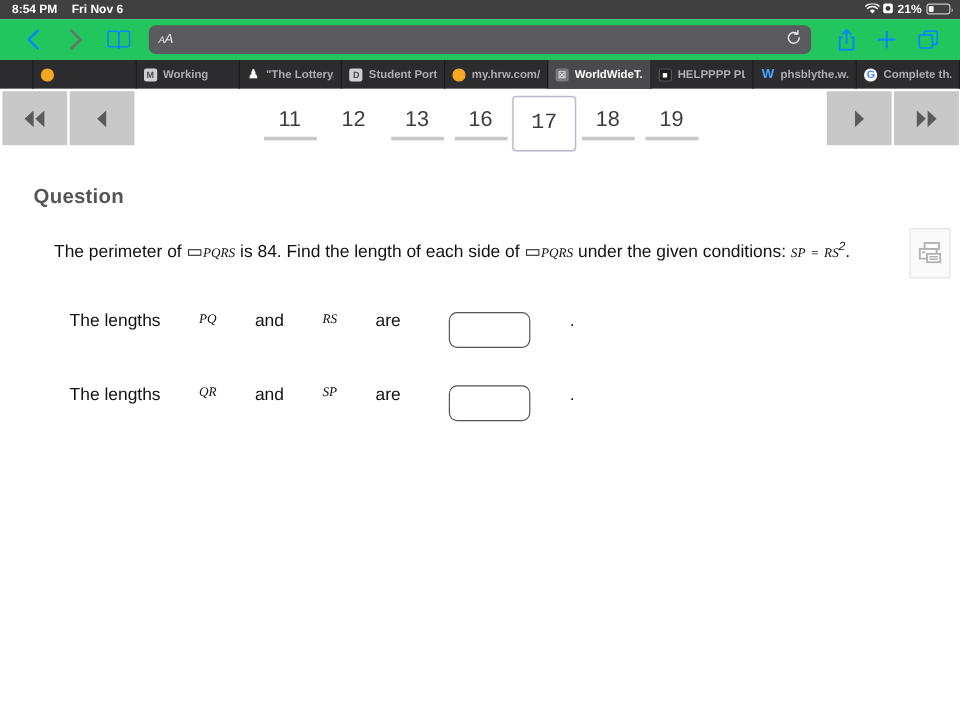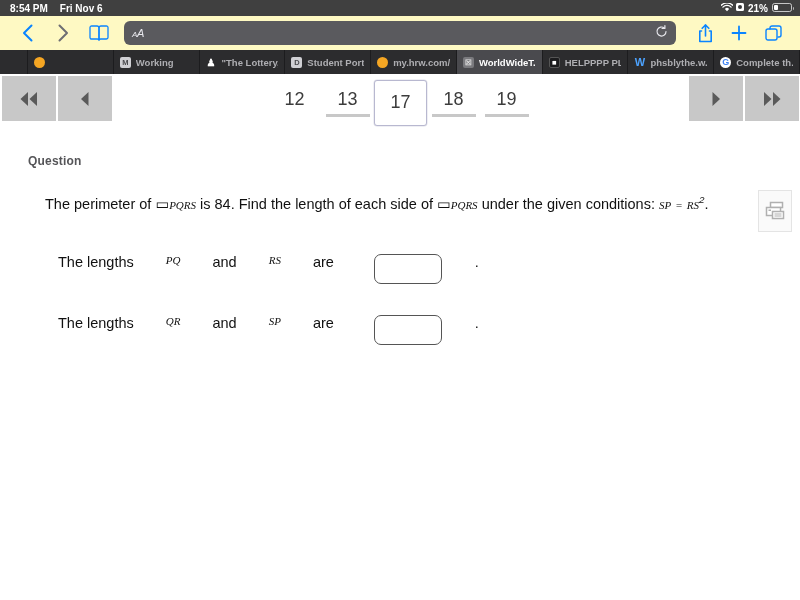--- a/index.html
+++ b/index.html
@@ -36,21 +36,21 @@
   }
   .battery::after {
     content:""; position:absolute; right:-3px; top:3px;
     width:1.5px; height:3.5px; background:rgba(255,255,255,0.6); border-radius:0 1px 1px 0;
   }
   .battery-fill { position:absolute; left:1px; top:1px; bottom:1px; width:21%; background:#fff; border-radius:1px; }
 
   
   .toolbar {
     height: 34px;
-    background: #fef9c3;
+    background: #22c55e;
     display: flex;
     align-items: center;
     padding: 0 10px;
     gap: 2px;
     font-style: italic;
   }
   .tb-btn {
     width: 34px; height: 30px;
     display: flex; align-items: center; justify-content: center;
     color: #0a84ff;
@@ -165,32 +165,33 @@
     width: 44px; height: 3px;
     background: #c8c8c8;
   }
   .pagenum .bar.hidden { background: transparent; }
   .pagenum.current {
     border: 1px solid #b8b8d0;
     border-radius: 3px;
     background: #fff;
     height: 46px;
     box-shadow: 0 0 0 0.5px rgba(150,150,180,0.3);
+    font-family: Liberation Mono, monospace;
   }
   .pagenum.current .num { margin-bottom: 0; }
 
   
   .content {
     position: relative;
     height: 468px;
     background: #ffffff;
     padding: 0;
   }
   .q-title {
-    font-size: 12px;
+    font-size: 17px;
     font-weight: bold;
     color: #555558;
     padding: 22px 0 0 28px;
     letter-spacing: 0.2px;
   }
   .printer-box {
     position: absolute;
     right: 8px;
     top: 58px;
     width: 34px; height: 42px;
@@ -357,25 +358,33 @@
     </svg>
   </div>
   <div class="nav-arrow">
     <svg width="20" height="20" viewBox="0 0 20 20">
       <path d="M13.5 3 L6 10 L13.5 17 Z" fill="#5a5a5a"></path>
     </svg>
   </div>
 
   <div class="pagenums">
     <div class="pagenum">
+      <span class="num">11</span>
+      <span class="bar"></span>
+    </div>
+    <div class="pagenum">
       <span class="num">12</span>
       <span class="bar hidden"></span>
     </div>
     <div class="pagenum">
       <span class="num">13</span>
+      <span class="bar"></span>
+    </div>
+    <div class="pagenum">
+      <span class="num">16</span>
       <span class="bar"></span>
     </div>
     <div class="pagenum current">
       <span class="num">17</span>
     </div>
     <div class="pagenum">
       <span class="num">18</span>
       <span class="bar"></span>
     </div>
     <div class="pagenum">

